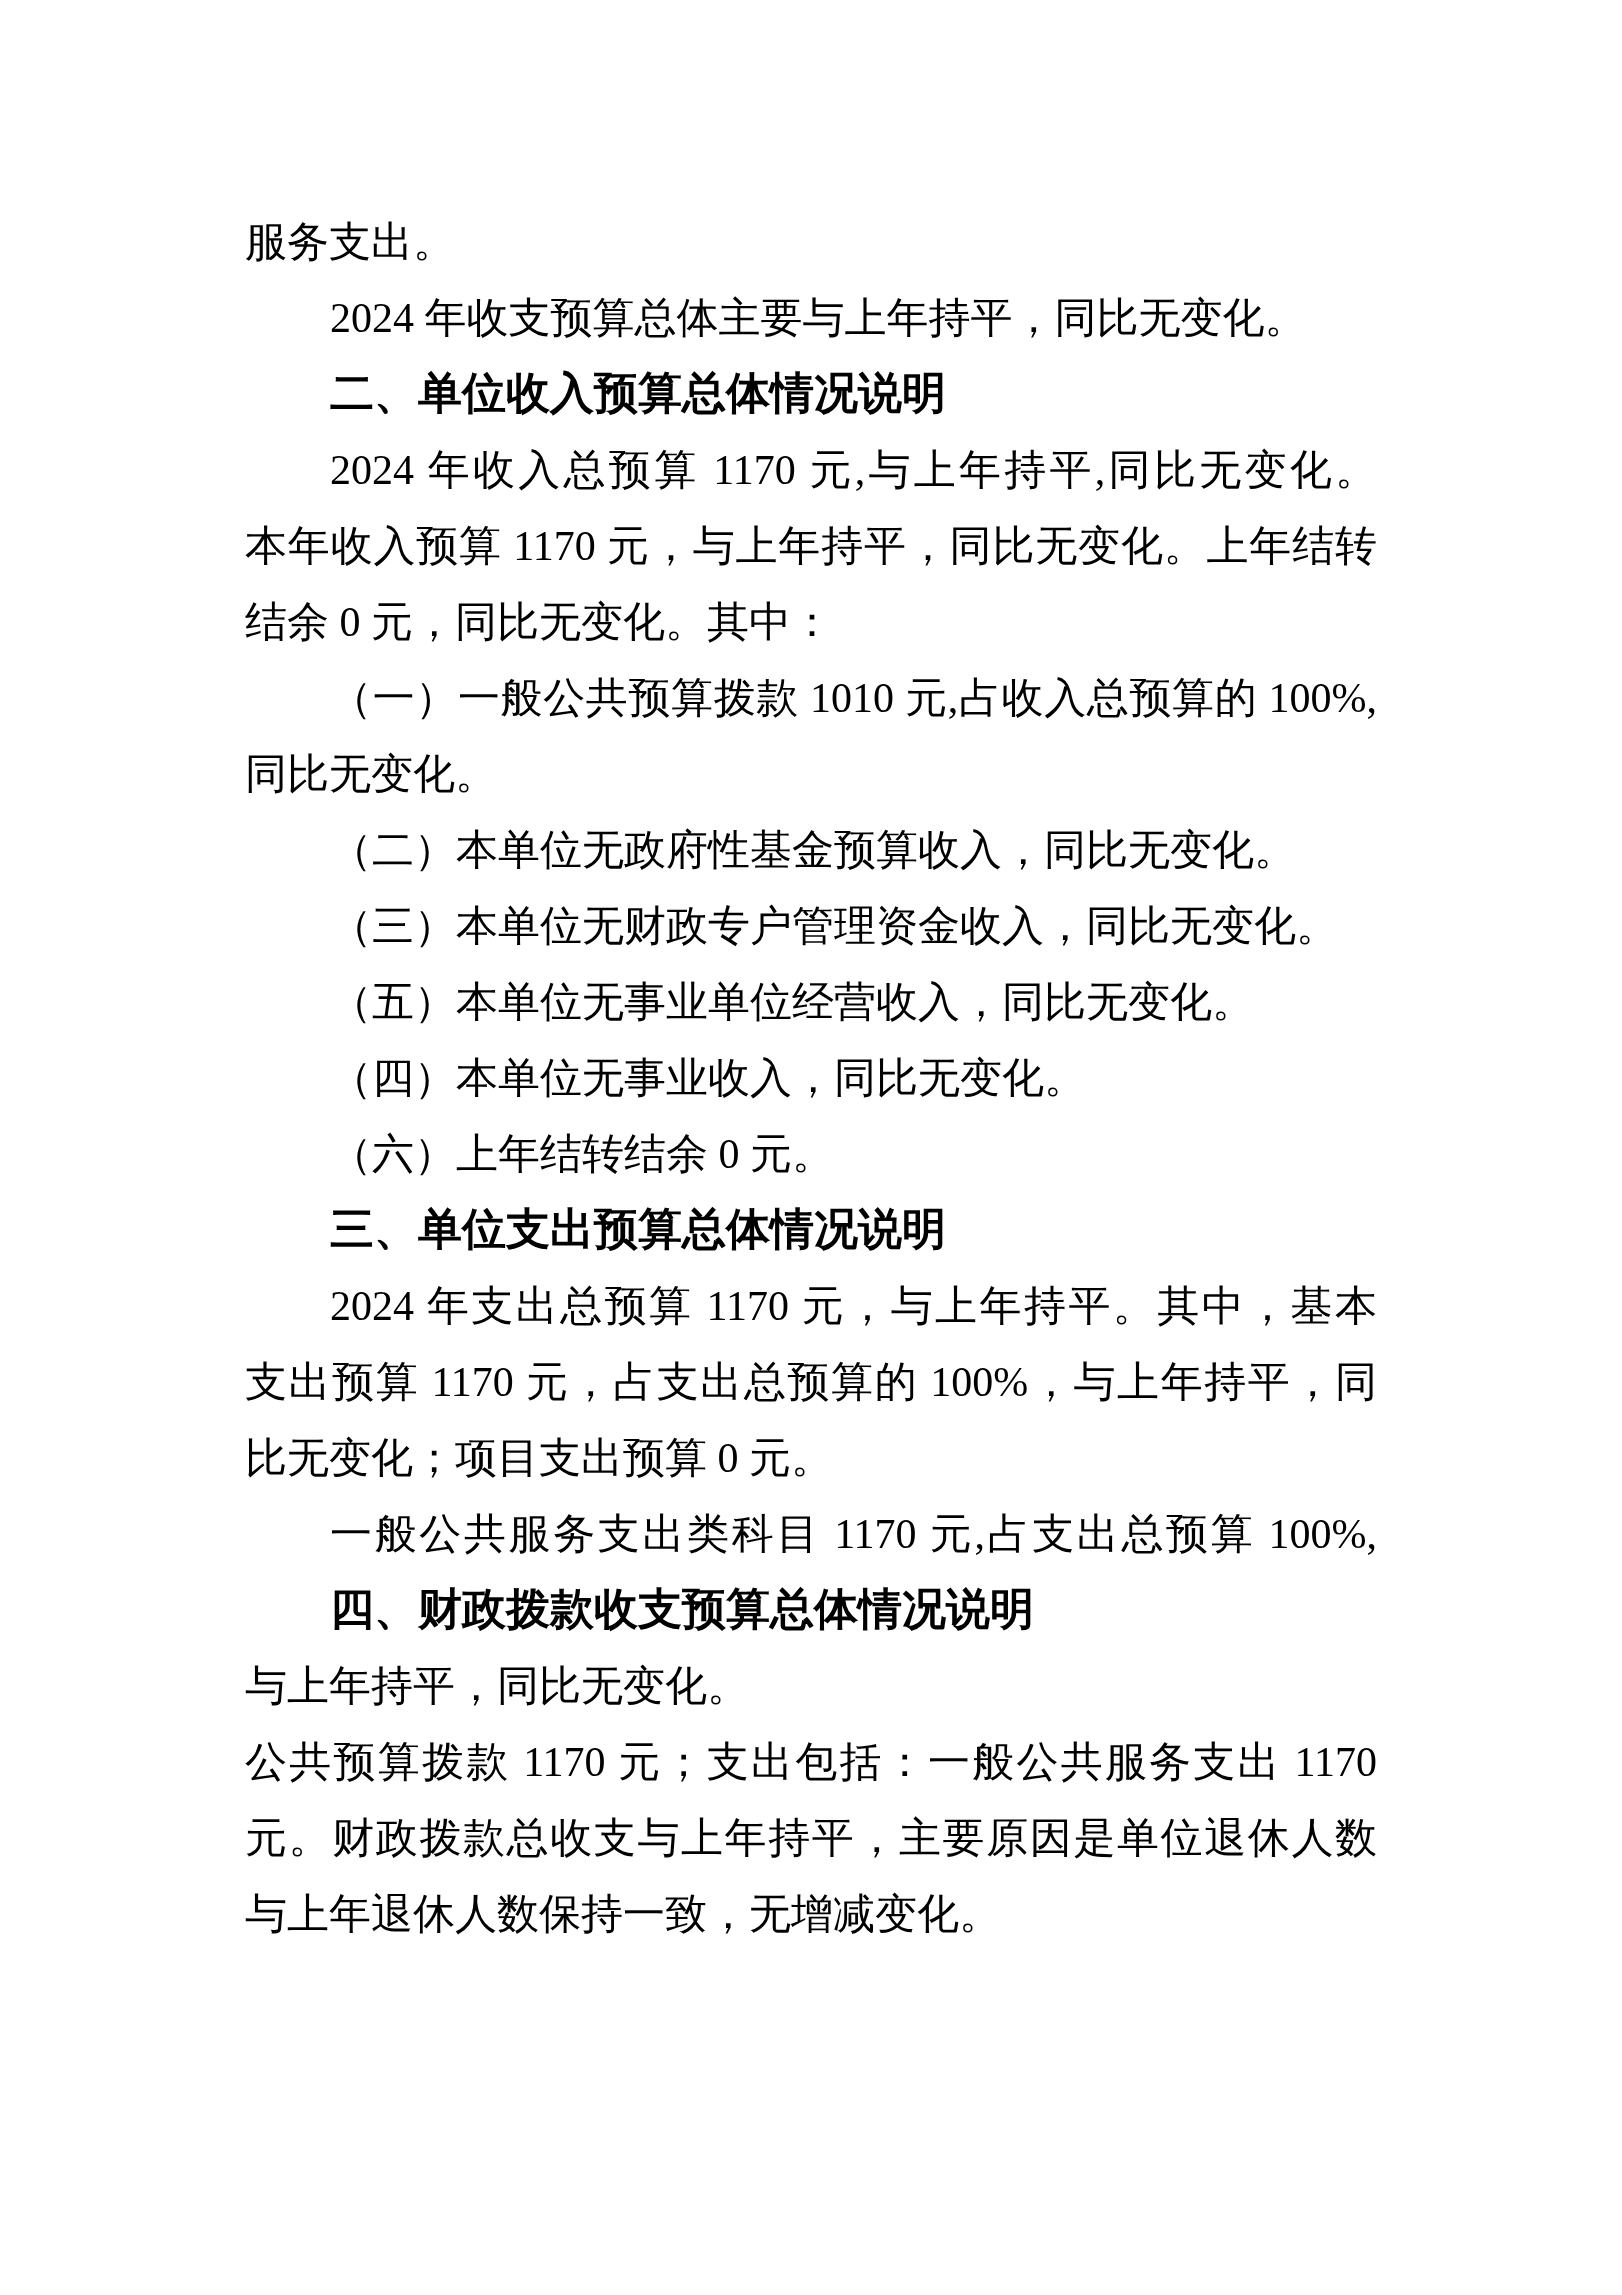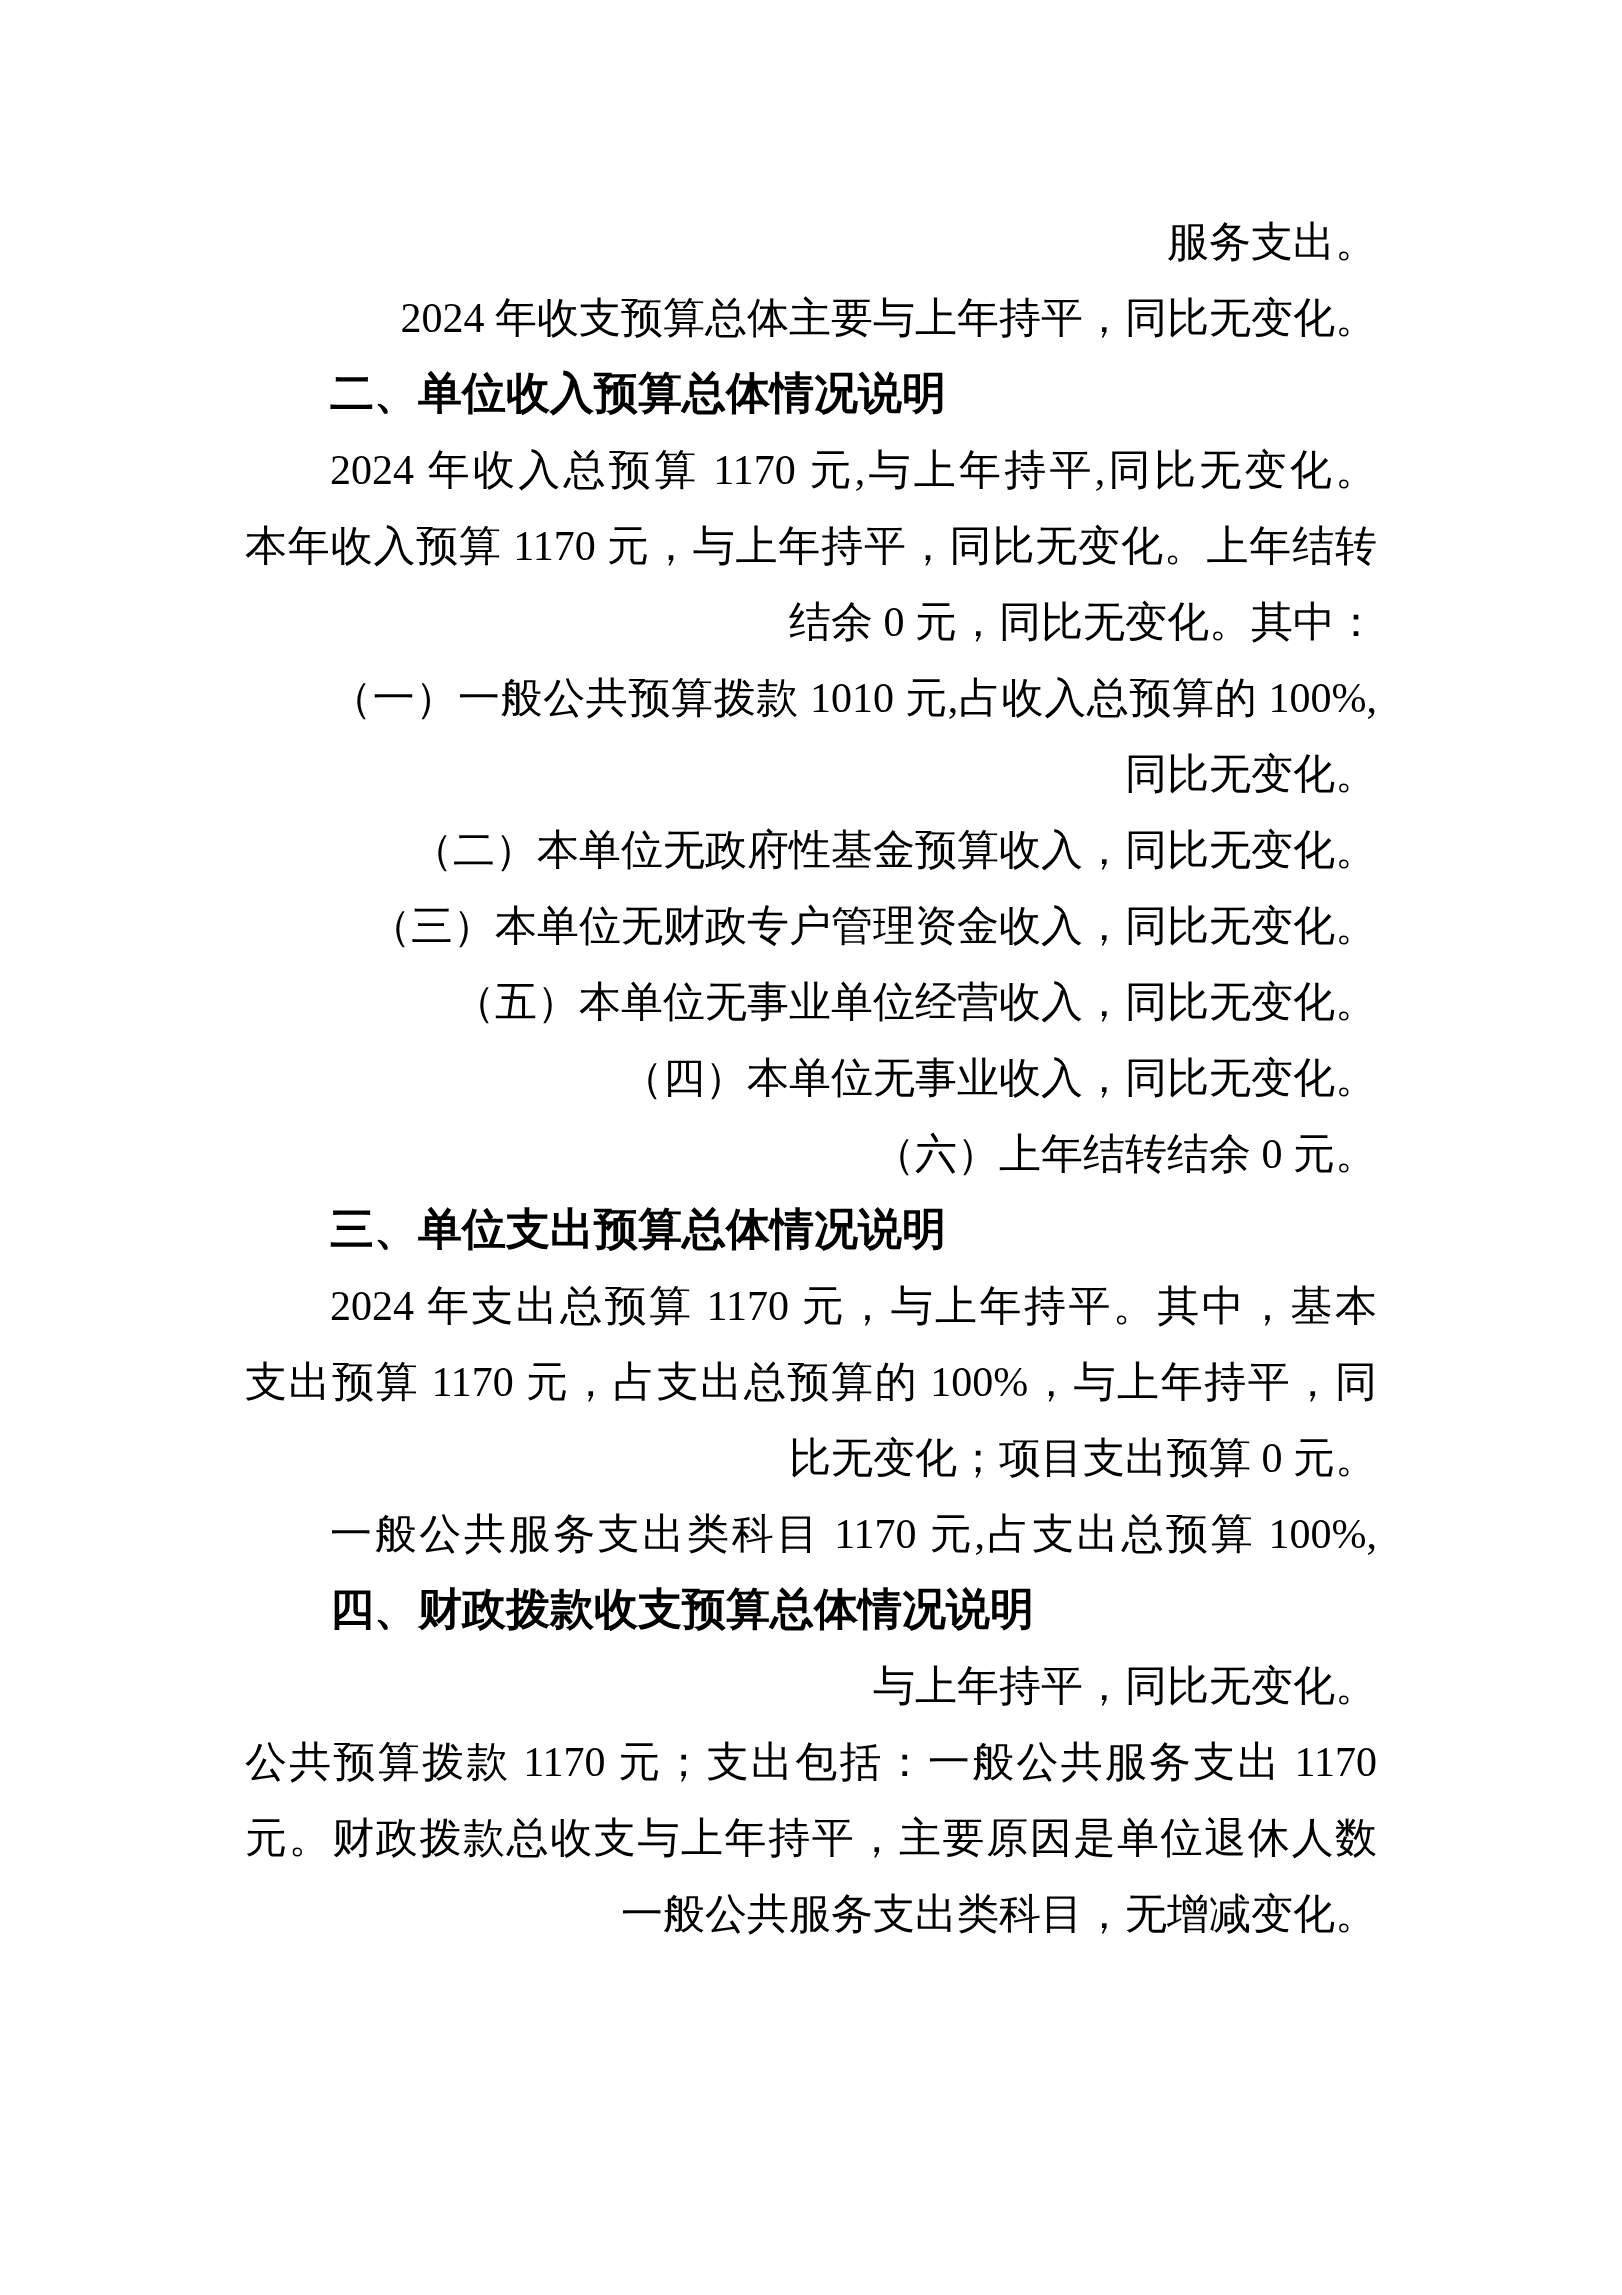--- a/index.html
+++ b/index.html
@@ -23,21 +23,20 @@
   .line {
     height: 76px;
     line-height: 76px;
     font-size: 42px;
     color: #000000;
     white-space: normal;
     overflow: visible;
   }
   .line.body {
     font-family: "Liberation Serif", "DejaVu Serif", serif;
-    text-align: right;
   }
   .line.heading {
     font-family: Liberation Serif, serif;
     font-weight: bold;
     font-size: 44px;
   }
   .line.indent {
     text-indent: 85px;
   }
   .line.fill {
@@ -65,16 +64,16 @@
       <div class="line body indent">（六）上年结转结余 0 元。</div>
       <div class="line heading indent">三、单位支出预算总体情况说明</div>
       <div class="line body indent fill">2024 年支出总预算 1170 元，与上年持平。其中，基本</div>
       <div class="line body fill">支出预算 1170 元，占支出总预算的 100%，与上年持平，同</div>
       <div class="line body">比无变化；项目支出预算 0 元。</div>
       <div class="line body indent fill">一般公共服务支出类科目 1170 元,占支出总预算 100%,</div>
       <div class="line heading indent">四、财政拨款收支预算总体情况说明</div>
       <div class="line body">与上年持平，同比无变化。</div>
       <div class="line body fill">公共预算拨款 1170 元；支出包括：一般公共服务支出 1170</div>
       <div class="line body fill">元。财政拨款总收支与上年持平，主要原因是单位退休人数</div>
-      <div class="line body">一般公共服务支出类科目，无增减变化。</div>
+      <div class="line body">与上年退休人数保持一致，无增减变化。</div>
     </div>
 </div>
 
 
 </body></html>

